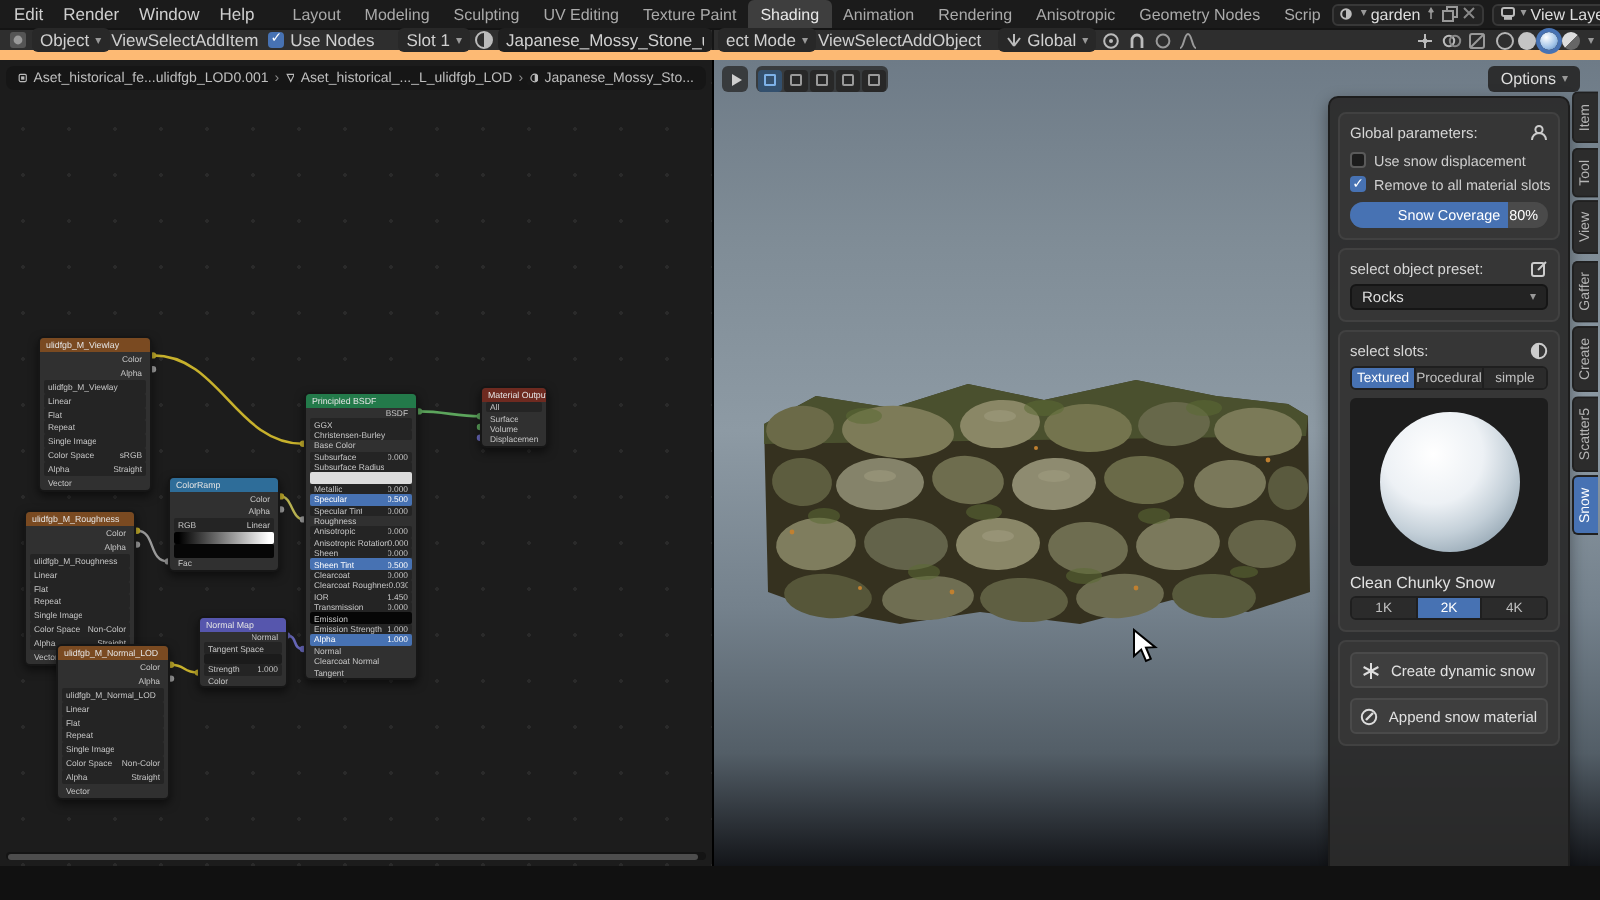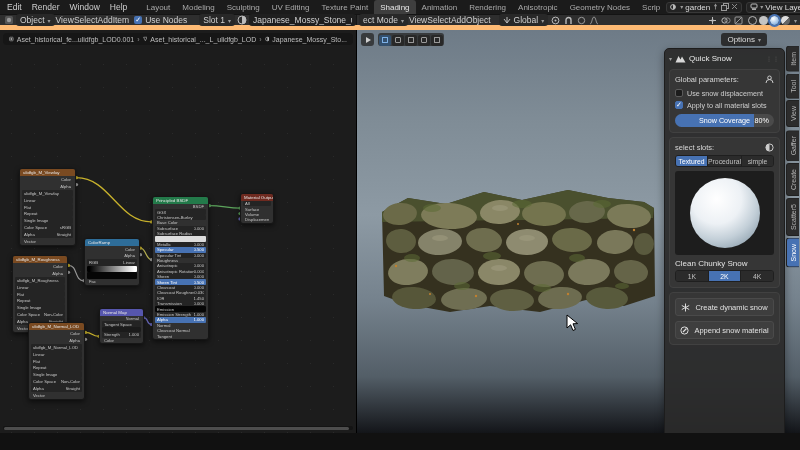--- a/index.html
+++ b/index.html
@@ -59,21 +59,21 @@
 .scrollbar-h .thumb{position:absolute;left:1px;right:4px;top:.5px;height:3px;background:#4d4d4d;border-radius:2px}
 
 .vbtn{position:absolute;background:#2a2a2acc;border-radius:3px;display:flex;align-items:center;justify-content:center}
 .play{left:4px;top:3px;width:13px;height:13px}
 .tri{width:0;height:0;border-left:5px solid #cfcfcf;border-top:3.5px solid transparent;border-bottom:3.5px solid transparent;margin-left:1px}
 .selgroup{left:21px;top:3px;height:13px;padding:0 1px;gap:1px;display:flex}
 .selbtn{width:12px;height:11px;margin-top:1px;border-radius:2px;background:#282828;display:flex;align-items:center;justify-content:center}
 .selbtn .sq{width:6px;height:6px;border:1px dashed #9a9a9a;border-radius:1px}
 .selbtn.active{background:#33506e}
 .selbtn.active .sq{border-color:#7db1e8}
-.options-btn{position:absolute;top:3px;right:33px;height:13px;background:#262626e6;border-radius:3px;padding:0 6px;display:flex;align-items:center;gap:3px;font-size:8px;color:#ddd}
+.options-btn{position:absolute;top:3px;right:10px;height:13px;background:#262626e6;border-radius:3px;padding:0 6px;display:flex;align-items:center;gap:3px;font-size:8px;color:#ddd}
 .cursor{position:absolute;left:209px;top:284px;width:13px;height:18px}
 
 .sidepanel{position:absolute;top:18px;right:15px;width:121px;height:396px;background:#2bab;background:#2b2b2bf0;border:1px solid #1d1d1d;border-radius:5px;padding:3px 4px;box-shadow:0 3px 8px rgba(0,0,0,.4);font-size:7.5px;color:#cfcfcf}
 .p-head{display:flex;align-items:center;gap:3px;height:13px;color:#e8e8e8;font-size:8px}
 .p-head .grip{margin-left:auto;color:#6e6e6e;font-size:6px;letter-spacing:1px}
 .pbox{background:#363636;border:1px solid #414141;border-radius:4px;padding:5px;margin-top:4px}
 .pbox .title{display:flex;align-items:center;justify-content:space-between;color:#d6d6d6;margin-bottom:3px;font-size:7.5px}
 .cbrow{display:flex;align-items:center;gap:4px;height:12px;white-space:nowrap;font-size:7.2px}
 .cb{width:8px;height:8px;border-radius:2px;background:#1c1c1c;border:1px solid #5a5a5a;flex:0 0 8px;display:flex;align-items:center;justify-content:center;font-size:7px;color:#fff}
 .cb.on{background:#4772b3;border-color:#4772b3}
@@ -685,52 +685,57 @@
             <circle cx="146" cy="46" r="1"></circle>
             <circle cx="58" cy="116" r="1"></circle>
         </g>
       </svg>
 
       <svg class="cursor" viewBox="0 0 13 18">
         <path d="M1,1 L1,14 L4.6,10.8 L7,16.5 L9.4,15.4 L7,9.8 L11.6,9.6 Z" fill="#fff" stroke="#000" stroke-width="1"></path>
       </svg>
 
       <div class="sidepanel">
-        <div class="p-head">
-          <span class="caret">▾</span>
-          <svg class="ic" width="11" height="9" viewBox="0 0 11 9">
-              <path d="M0.5,8.5 L3.5,2 L5.5,5.5 L7,2.5 L10.5,8.5 Z" fill="#d8d8d8"></path>
-            </svg>
-          <span>Quick Snow</span>
-          <span class="grip">⋮⋮</span>
-        </div>
 
         <div class="pbox">
           <div class="title">
               <span>Global parameters:</span>
             <svg class="ic" width="9" height="9" viewBox="0 0 9 9">
                 <circle cx="4.5" cy="2.8" r="1.8" fill="none" stroke="#ccc"></circle>
                 <path d="M1,8 A3.5,3.5 0 0 1 8,8" fill="none" stroke="#ccc"></path>
               </svg>
             </div>
           <div class="cbrow">
             <span class="cb"></span>
             <span>Use snow displacement</span>
           </div>
           <div class="cbrow">
             <span class="cb on">✓</span>
-            <span>Apply to all material slots</span>
+            <span>Remove to all material slots</span>
           </div>
           <div class="slider">
             <span class="fill" style="width:80%"></span>
             <span class="lab">Snow Coverage</span>
             <span class="val">80%</span>
           </div>
         </div>
 
+        <div class="pbox">
+          <div class="title">
+              <span>select object preset:</span>
+            <svg class="ic" width="9" height="9" viewBox="0 0 9 9">
+                <rect x="1" y="1.5" width="6" height="6.5" rx="1" fill="none" stroke="#ccc"></rect>
+                <path d="M4,5 L8,1" stroke="#ccc"></path>
+              </svg>
+            </div>
+          <div class="pselect">
+            <span>Rocks</span>
+              <span class="caret">▾</span>
+          </div>
+        </div>
 
         <div class="pbox">
           <div class="title">
               <span>select slots:</span>
             <svg class="ic" width="9" height="9" viewBox="0 0 9 9">
                 <circle cx="4.5" cy="4.5" r="3.6" fill="none" stroke="#ccc"></circle>
                 <path d="M4.5,0.9 A3.6,3.6 0 0 0 4.5,8.1" fill="#ccc"></path>
               </svg>
             </div>
           <div class="seg">

